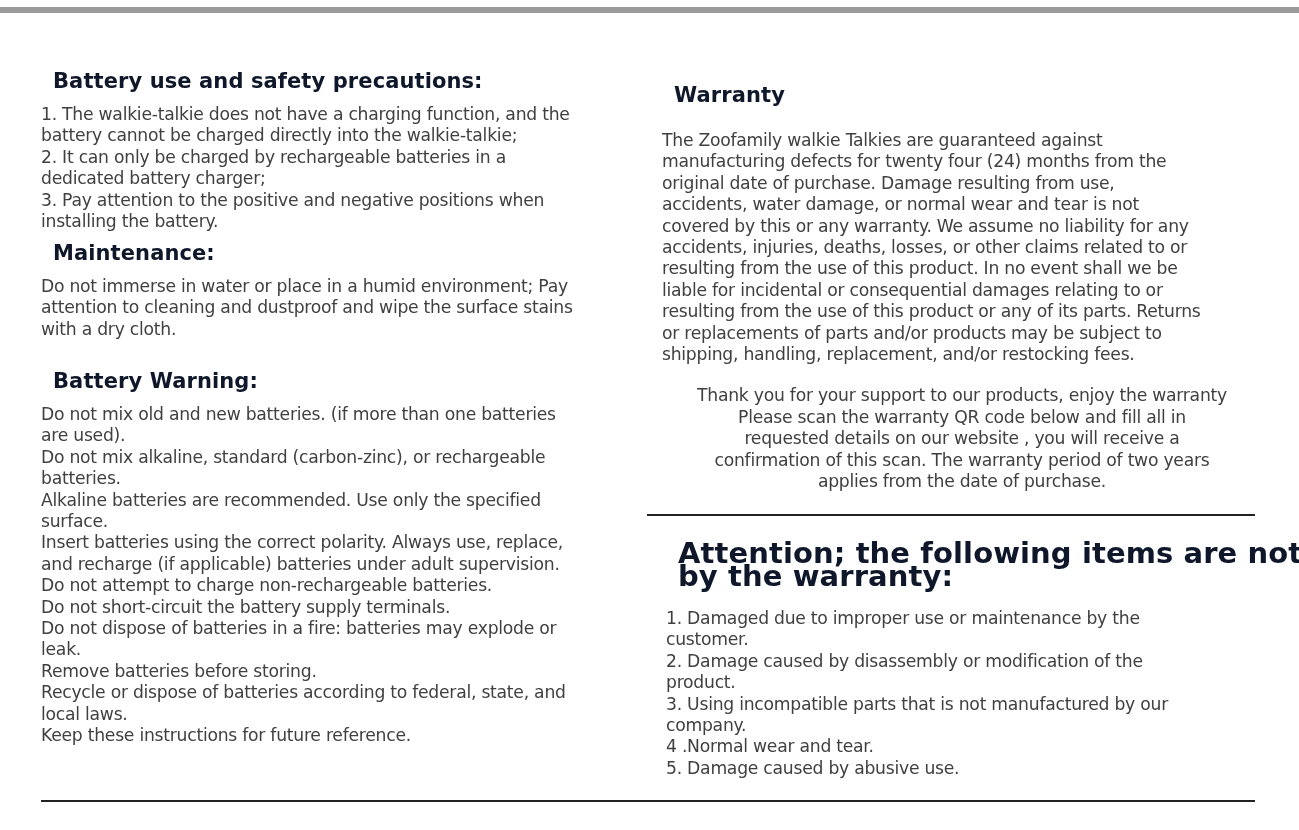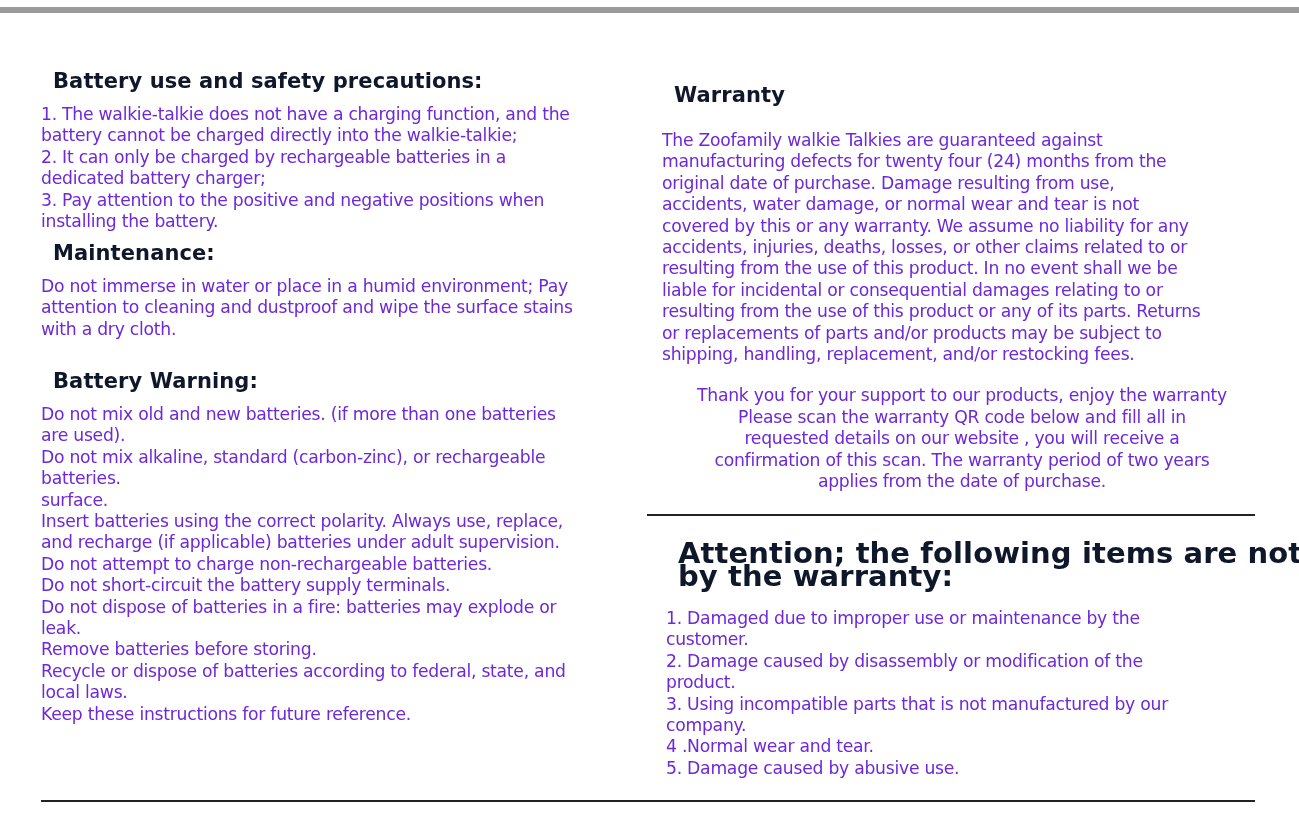--- a/index.html
+++ b/index.html
@@ -3,21 +3,21 @@
 <meta charset="utf-8">
 <style>
   html, body { margin:0; padding:0; background:#ffffff; }
   body { width:1299px; height:830px; position:relative; overflow:hidden;
          font-family:"DejaVu Sans", sans-serif; color:#1f1f1f; }
   .topbar { position:absolute; left:0; top:7px; width:1299px; height:6px; background:#9b9b9b; }
   .col { position:absolute; }
   .left { left:41px; top:58px; width:600px; }
   .right { left:662px; top:56px; width:600px; }
   h2 { margin:12px; font-weight:bold; font-size:21px; line-height:22px; color:#0f172a; letter-spacing:0.1px; }
-  .p { font-size:17.2px; line-height:21.4px; color:#6d28d9; letter-spacing:-0.25px; }
+  .p { font-size:17.2px; line-height:21.4px; color:#404040; letter-spacing:-0.25px; }
   .line { display:block; white-space:nowrap; }
   .sec { position:absolute; left:0; width:600px; }
   .hr { position:absolute; height:1.5px; background:#222; }
 </style>
 </head>
 <body>
 
 <div class="topbar"></div>
 
 <div class="col left">
@@ -40,20 +40,21 @@
         <span class="line">with a dry cloth.</span>
       </div>
   </div>
   <div class="sec" style="top:300px;">
     <h2>Battery Warning:</h2>
     <div class="p">
         <span class="line">Do not mix old and new batteries. (if more than one batteries</span>
         <span class="line">are used).</span>
         <span class="line">Do not mix alkaline, standard (carbon-zinc), or rechargeable</span>
         <span class="line">batteries.</span>
+        <span class="line">Alkaline batteries are recommended. Use only the specified</span>
         <span class="line">surface.</span>
         <span class="line">Insert batteries using the correct polarity. Always use, replace,</span>
         <span class="line">and recharge (if applicable) batteries under adult supervision.</span>
         <span class="line">Do not attempt to charge non-rechargeable batteries.</span>
         <span class="line">Do not short-circuit the battery supply terminals.</span>
         <span class="line">Do not dispose of batteries in a fire: batteries may explode or</span>
         <span class="line">leak.</span>
         <span class="line">Remove batteries before storing.</span>
         <span class="line">Recycle or dispose of batteries according to federal, state, and</span>
         <span class="line">local laws.</span>

